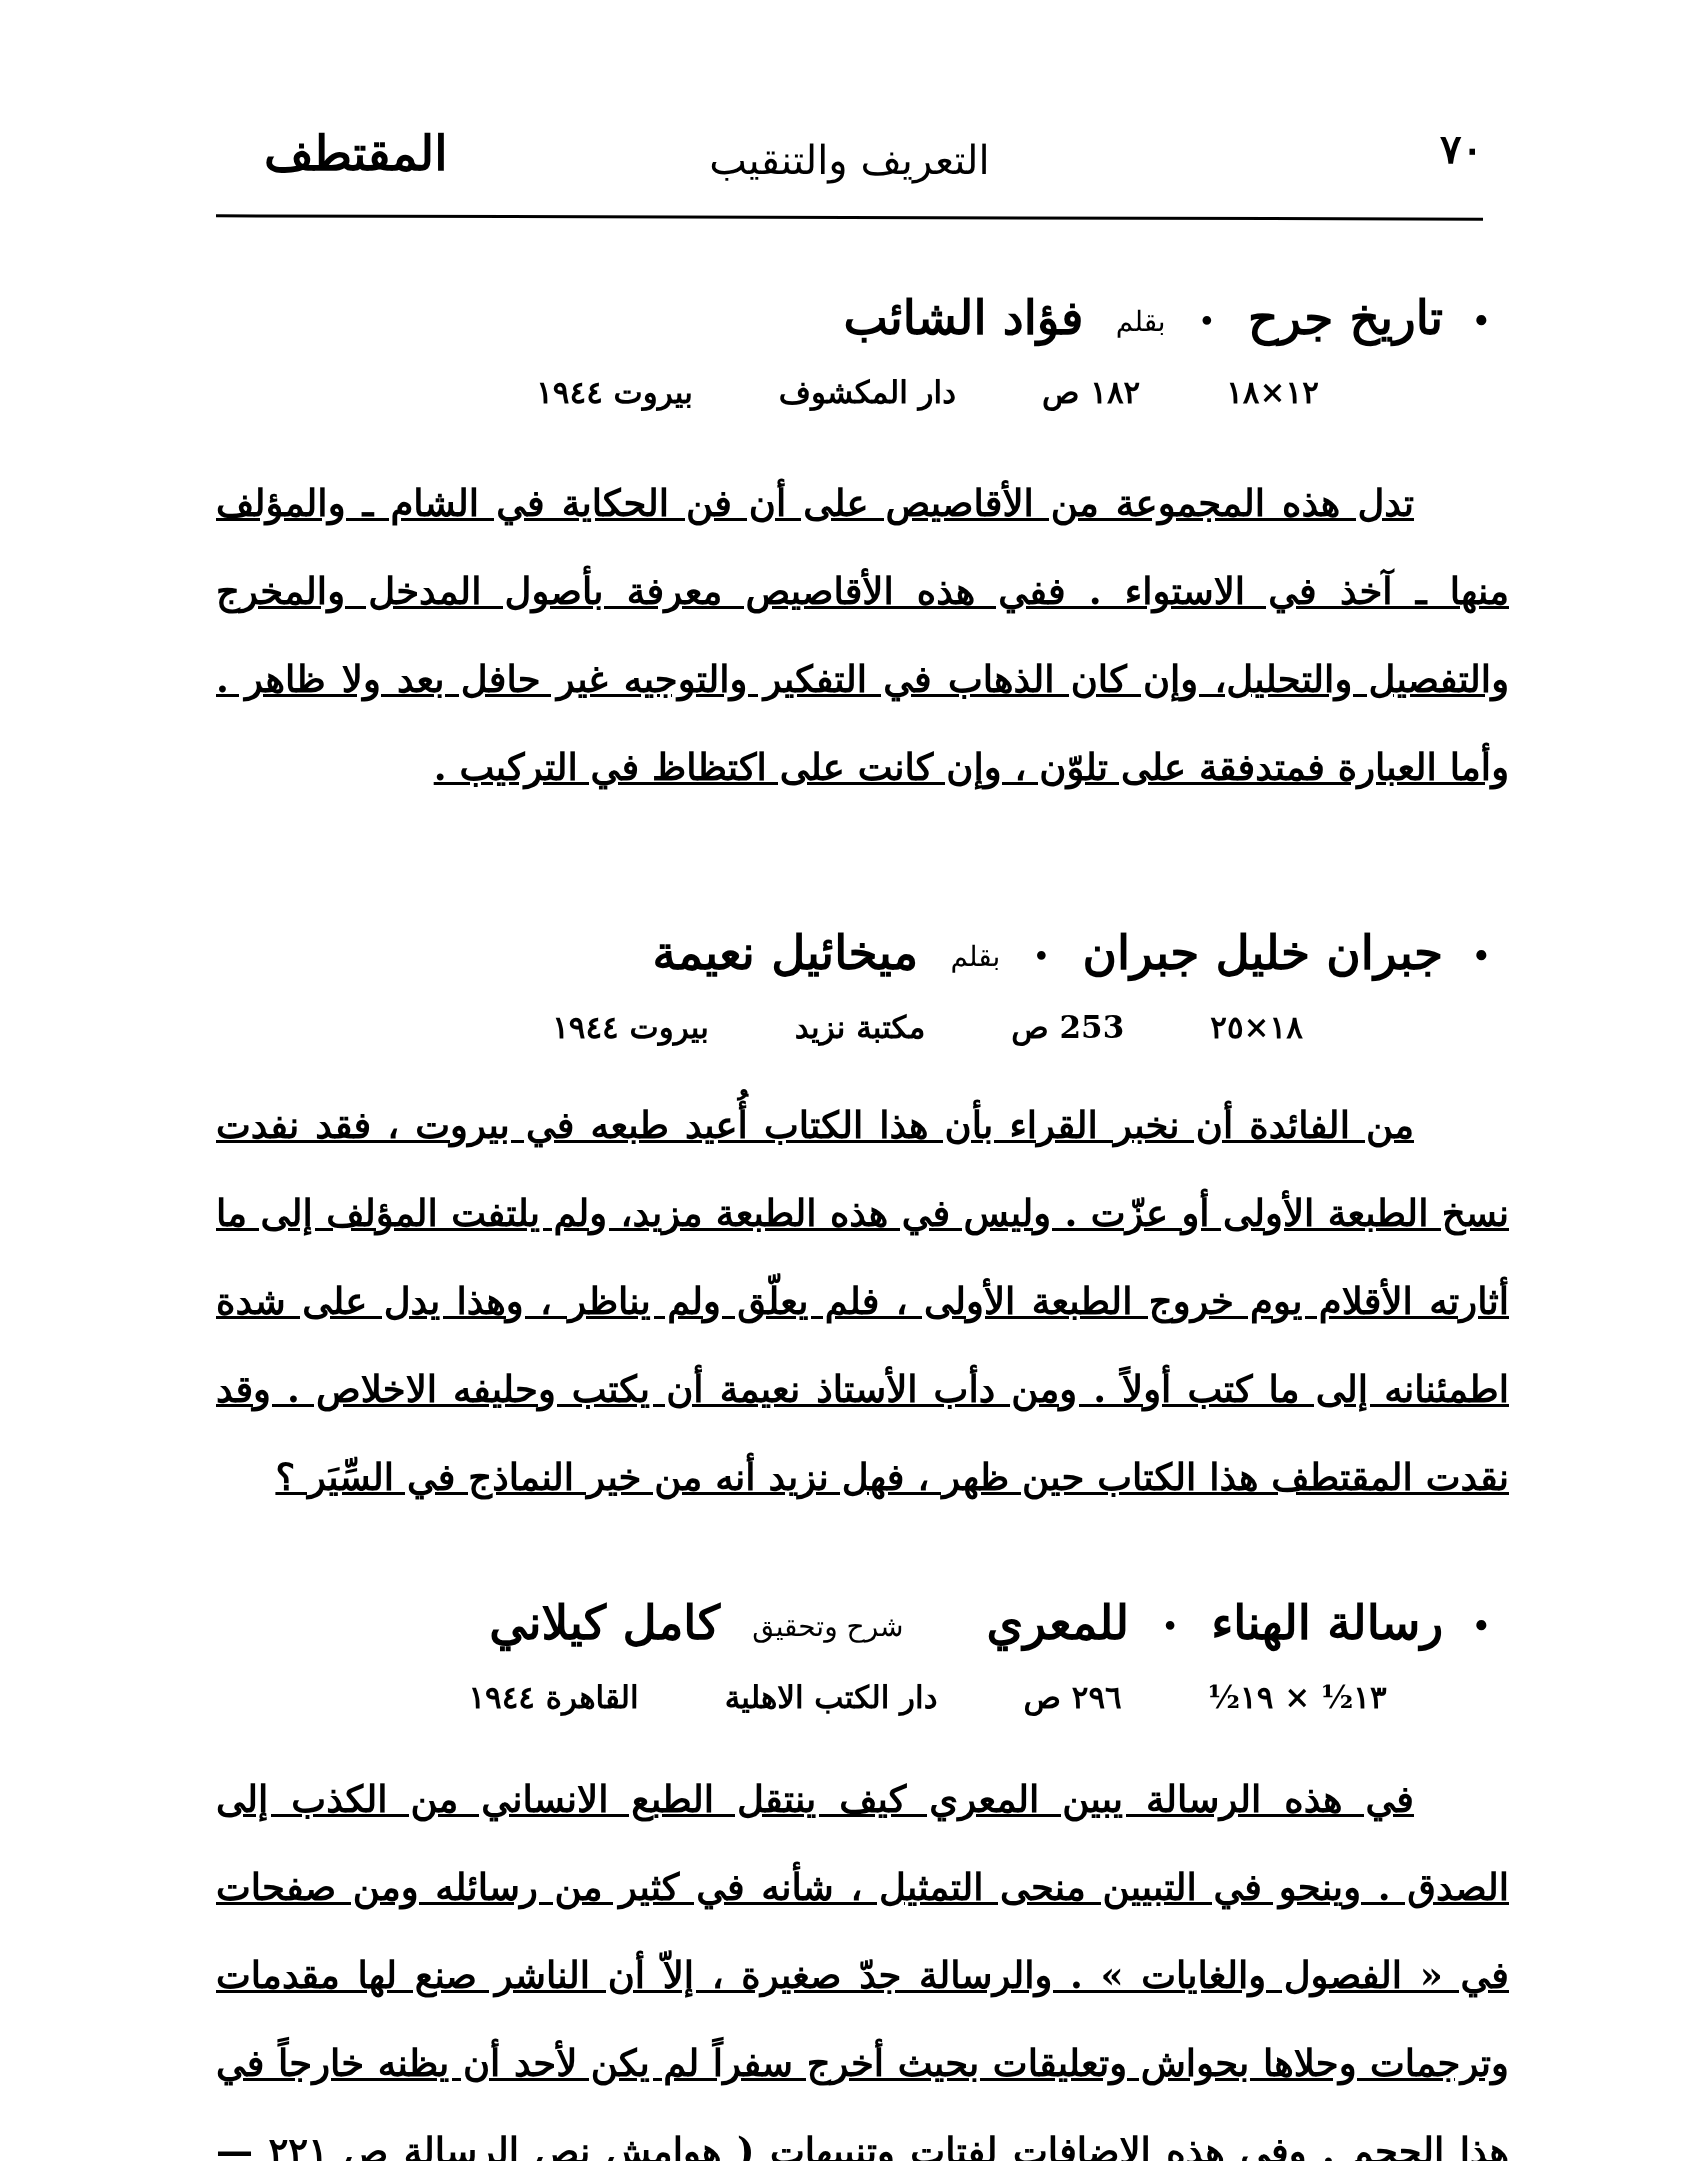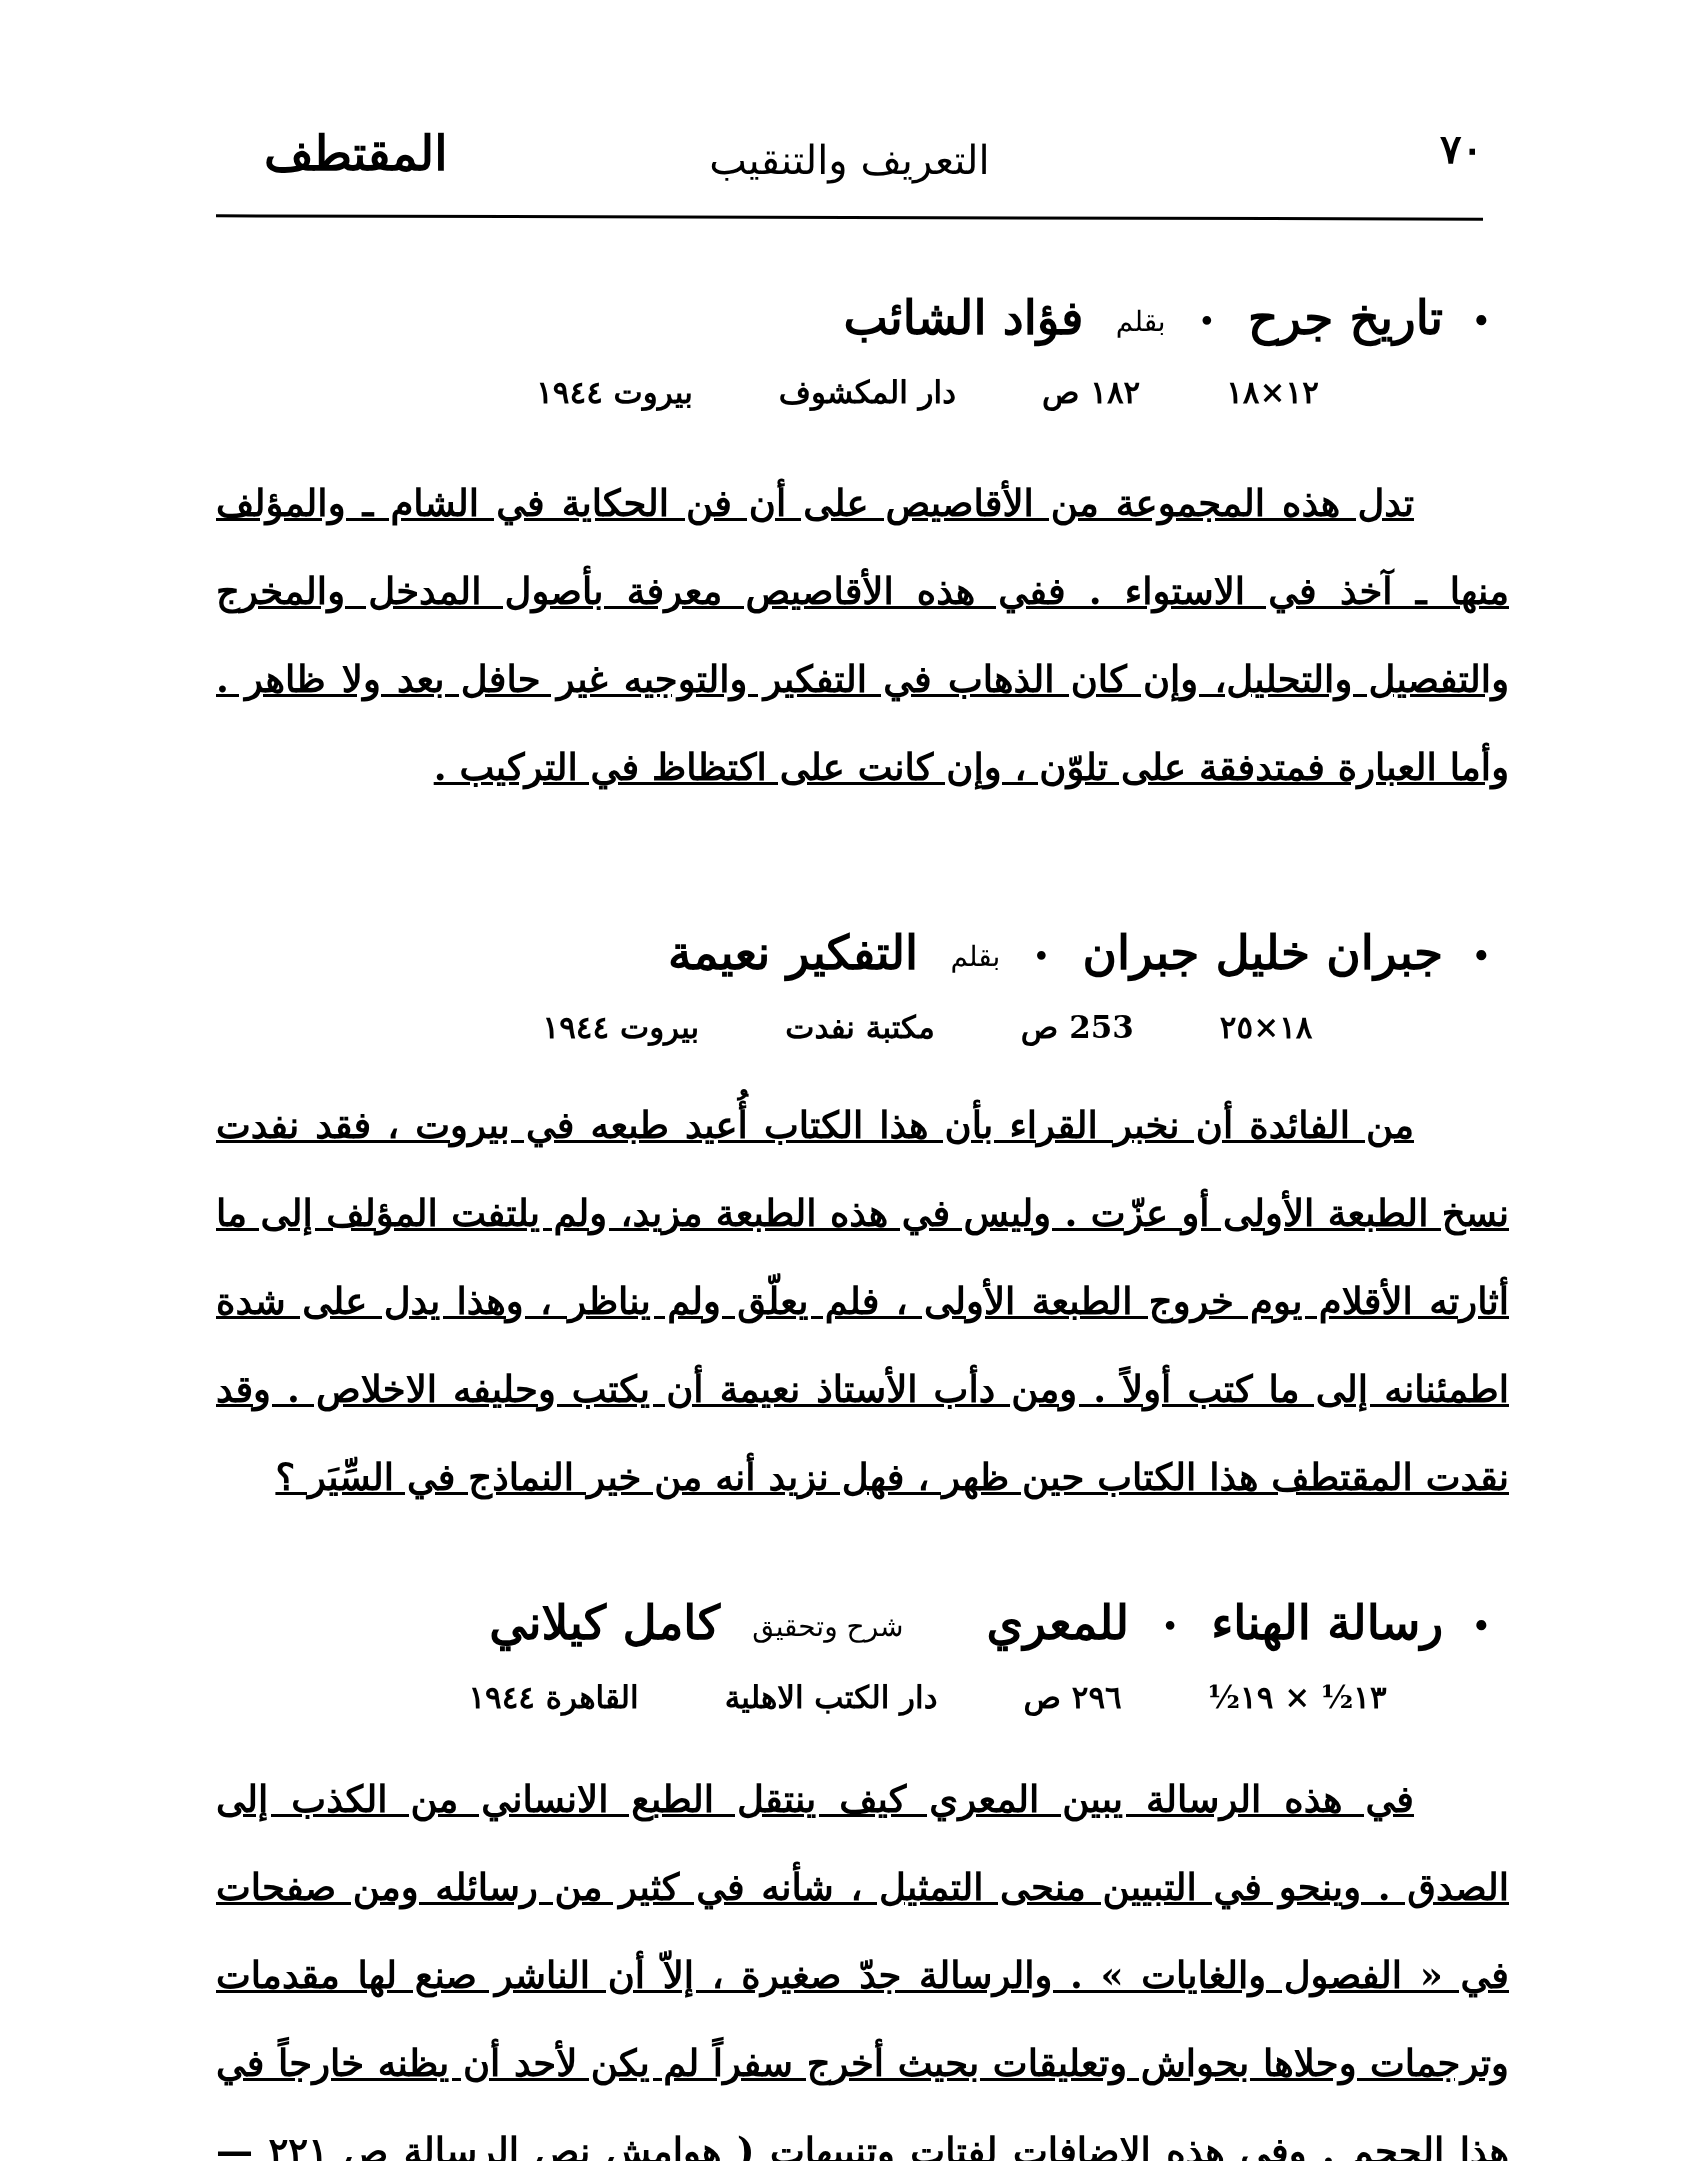--- a/index.html
+++ b/index.html
@@ -158,26 +158,26 @@
     </div>
     <p class="entry-body">تدل هذه المجموعة من الأقاصيص على أن فن الحكاية في الشام ـ والمؤلف منها ـ آخذ في الاستواء . ففي هذه الأقاصيص معرفة بأصول المدخل والمخرج والتفصيل والتحليل، وإن كان الذهاب في التفكير والتوجيه غير حافل بعد ولا ظاهر . وأما العبارة فمتدفقة على تلوّن ، وإن كانت على اكتظاظ في التركيب .</p>
   </div>
 
   <div class="entry" id="entry-2">
     <div class="entry-title-line">
       <span class="bullet">•</span>
       <span class="book-title">جبران خليل جبران</span>
       <span class="sep-bullet">•</span>
       <span class="credit-label">بقلم</span>
-      <span class="author-name">التفكير نعيمة</span>
+      <span class="author-name">ميخائيل نعيمة</span>
     </div>
     <div class="entry-meta-line">
       <span>١٨×٢٥</span>
       <span>253 ص</span>
-      <span>مكتبة نفدت</span>
+      <span>مكتبة نزيد</span>
       <span>بيروت ١٩٤٤</span>
     </div>
     <p class="entry-body">من الفائدة أن نخبر القراء بأن هذا الكتاب أُعيد طبعه في بيروت ، فقد نفدت نسخ الطبعة الأولى أو عزّت . وليس في هذه الطبعة مزيد، ولم يلتفت المؤلف إلى ما أثارته الأقلام يوم خروج الطبعة الأولى ، فلم يعلّق ولم يناظر ، وهذا يدل على شدة اطمئنانه إلى ما كتب أولاً . ومن دأب الأستاذ نعيمة أن يكتب وحليفه الاخلاص . وقد نقدت المقتطف هذا الكتاب حين ظهر ، فهل نزيد أنه من خير النماذج في السِّيَر ؟</p>
   </div>
 
   <div class="entry" id="entry-3">
     <div class="entry-title-line">
       <span class="bullet">•</span>
       <span class="book-title">رسالة الهناء</span>
       <span class="sep-bullet">•</span>

